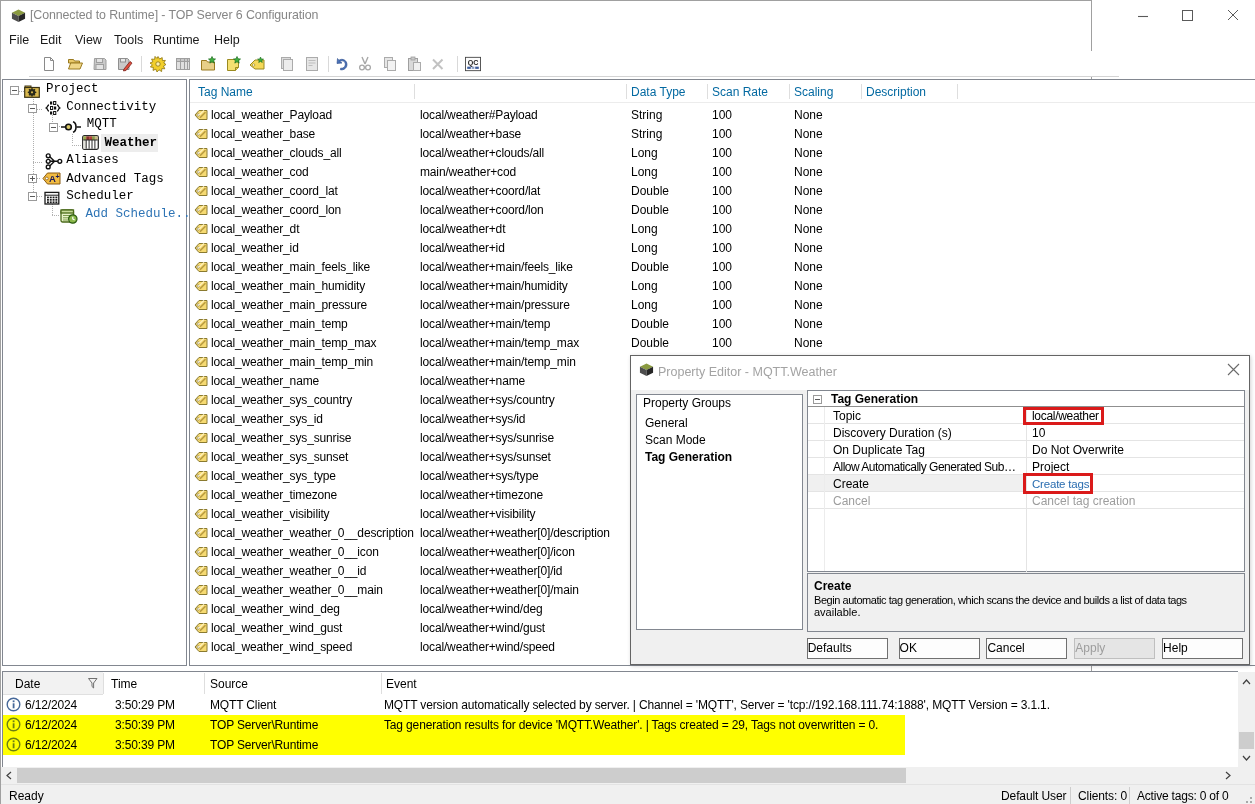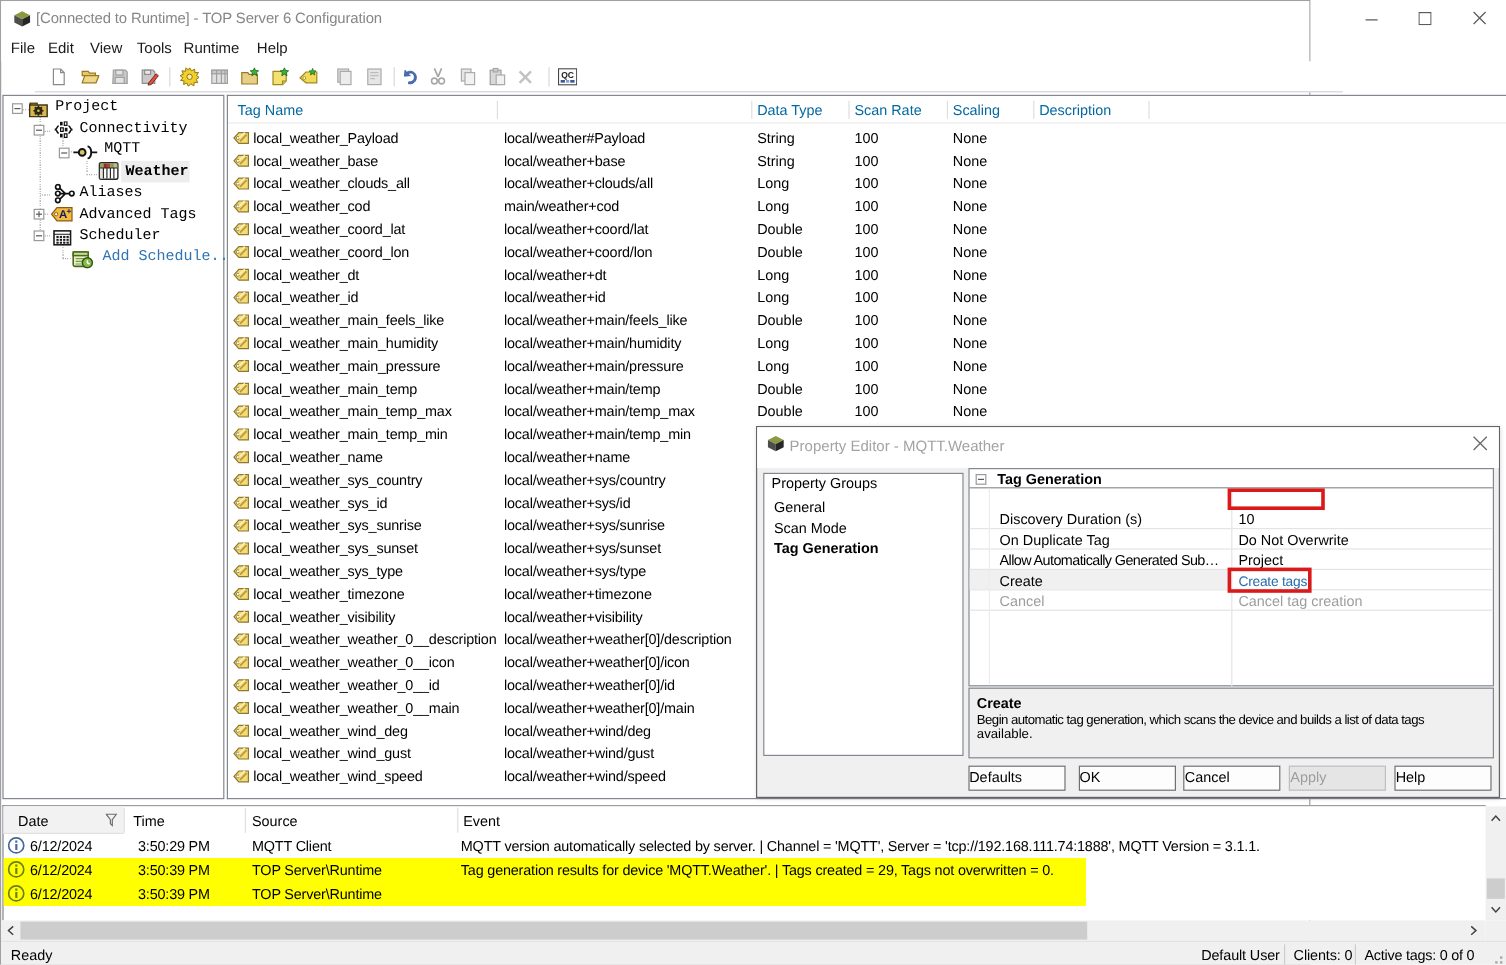--- a/index.html
+++ b/index.html
@@ -775,20 +775,24 @@
         <span class="abs" style="left:6px;top:1px">Property Groups</span>
         <span class="abs" style="left:8px;top:21px">General</span>
         <span class="abs" style="left:8px;top:38px">Scan Mode</span>
         <span class="abs" style="left:8px;top:55px;font-weight:bold">Tag Generation</span>
       </div>
       <div id="pgrid">
         <div style="position:absolute;left:0;top:0;width:100%;height:16px;border-bottom:1px solid #8f8f8f;">
           <div class="eb" style="left:5px;top:3.5px"></div>
           <span class="abs" style="left:23px;top:1px;font-weight:bold">Tag Generation</span>
         </div>
+        <div class="prow" style="top:16px;">
+          <span class="nm">Topic</span>
+          <span class="vl" style="letter-spacing:-0.3px">local/weather</span>
+        </div>
         <div class="prow" style="top:33px;">
           <span class="nm">Discovery Duration (s)</span>
           <span class="vl">10</span>
         </div>
         <div class="prow" style="top:50px;">
           <span class="nm">On Duplicate Tag</span>
           <span class="vl">Do Not Overwrite</span>
         </div>
         <div class="prow" style="top:67px;">
           <span class="nm" style="letter-spacing:-0.5px">Allow Automatically Generated Subgroups</span>

